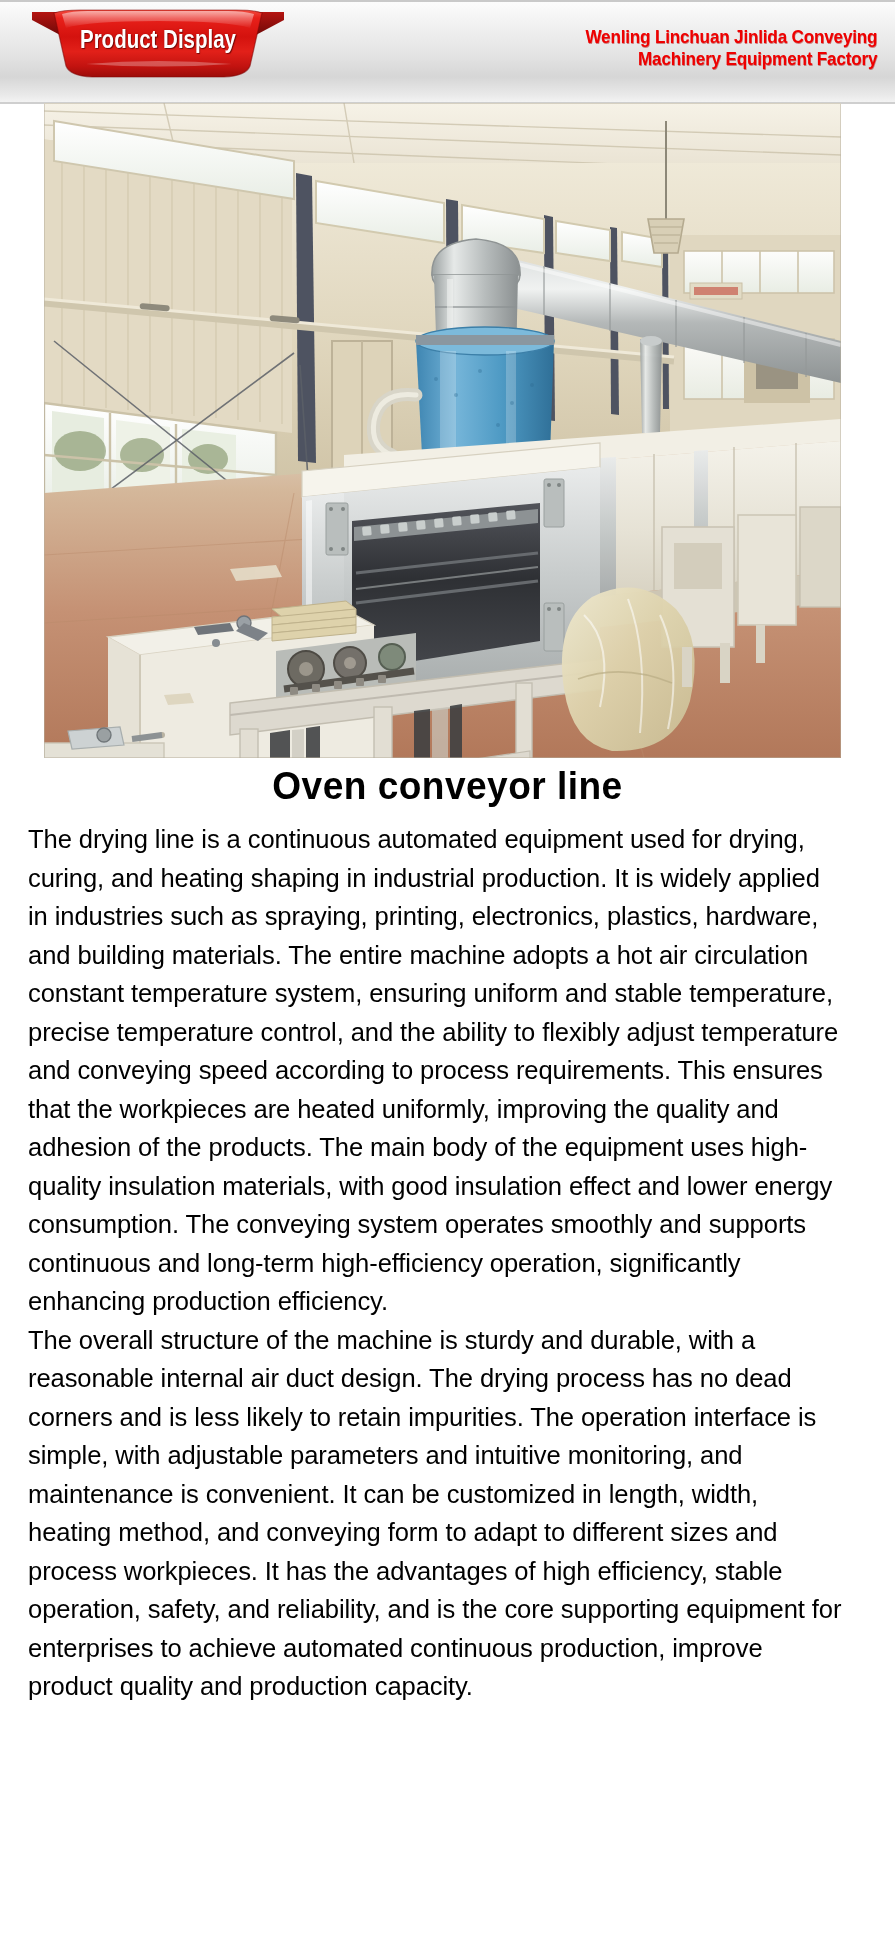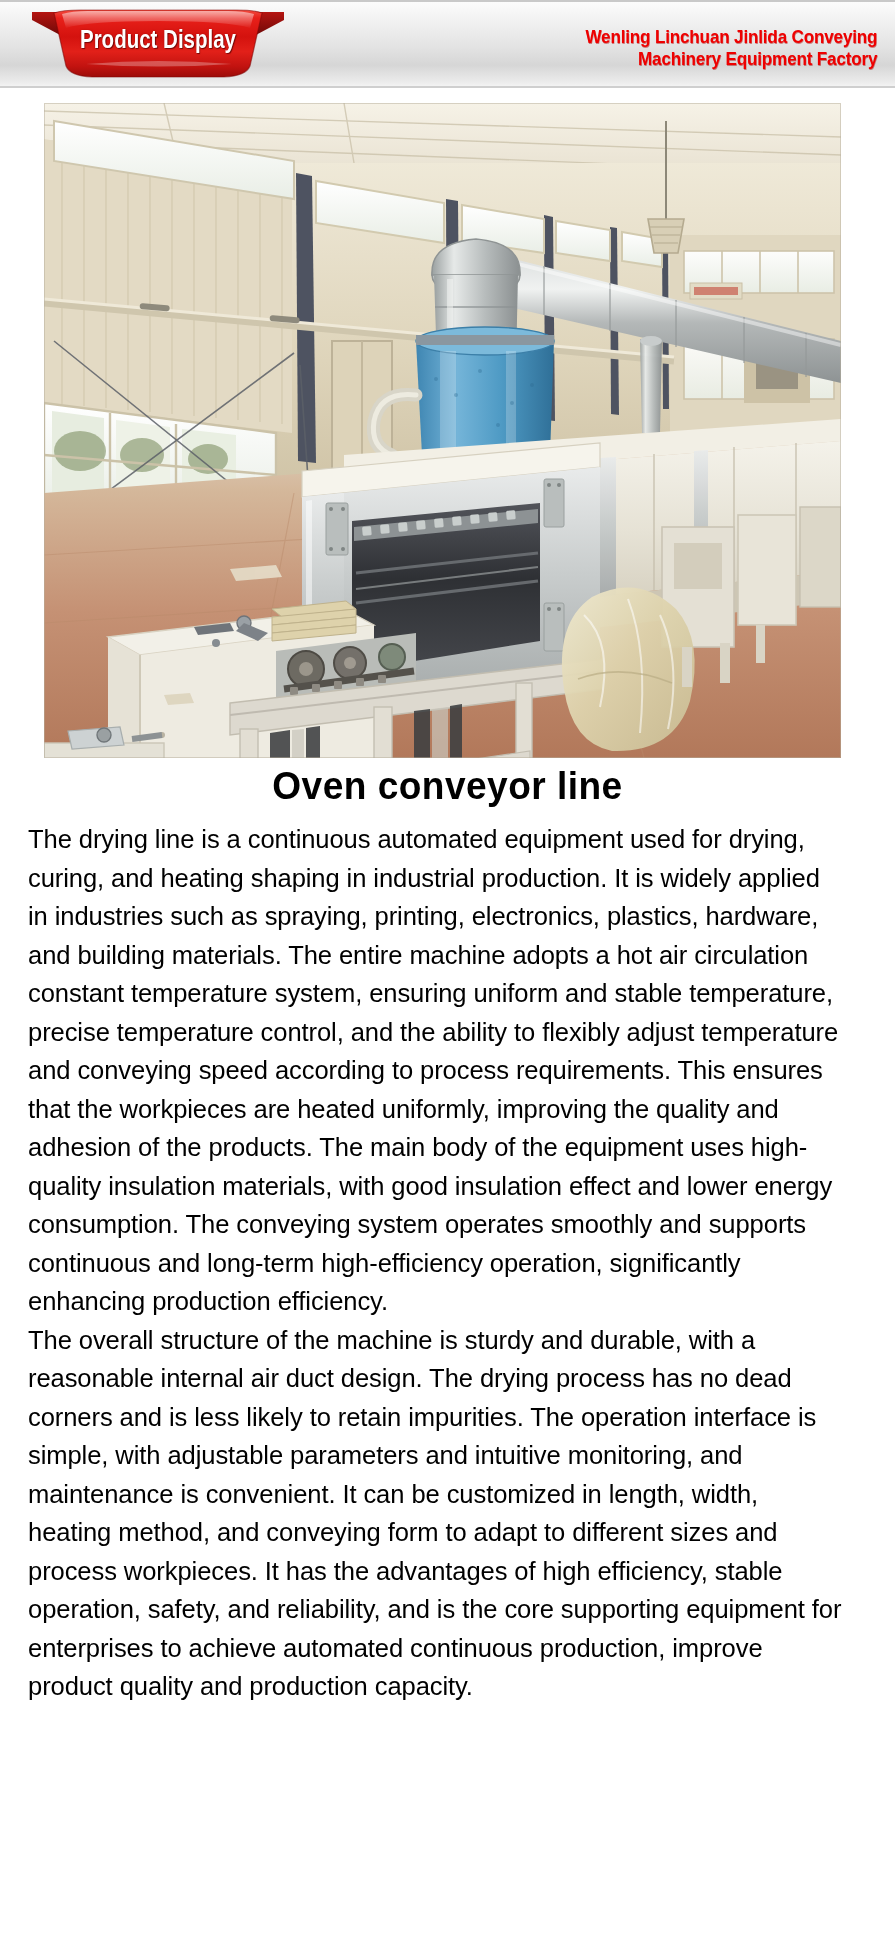--- a/index.html
+++ b/index.html
@@ -14,21 +14,21 @@
     font-family: "Liberation Sans", sans-serif;
     color: #000000;
     overflow: hidden;
     position: relative;
   }
 
   
   .header {
     position: relative;
     width: 895px;
-    height: 88px;
+    height: 104px;
     background: linear-gradient(to bottom,
         #fdfdfd 0%,
         #f2f2f2 22%,
         #e4e4e4 52%,
         #d6d6d6 74%,
         #eaeaea 92%,
         #f6f6f6 100%);
     overflow: hidden;
   }
   .header-topline {

